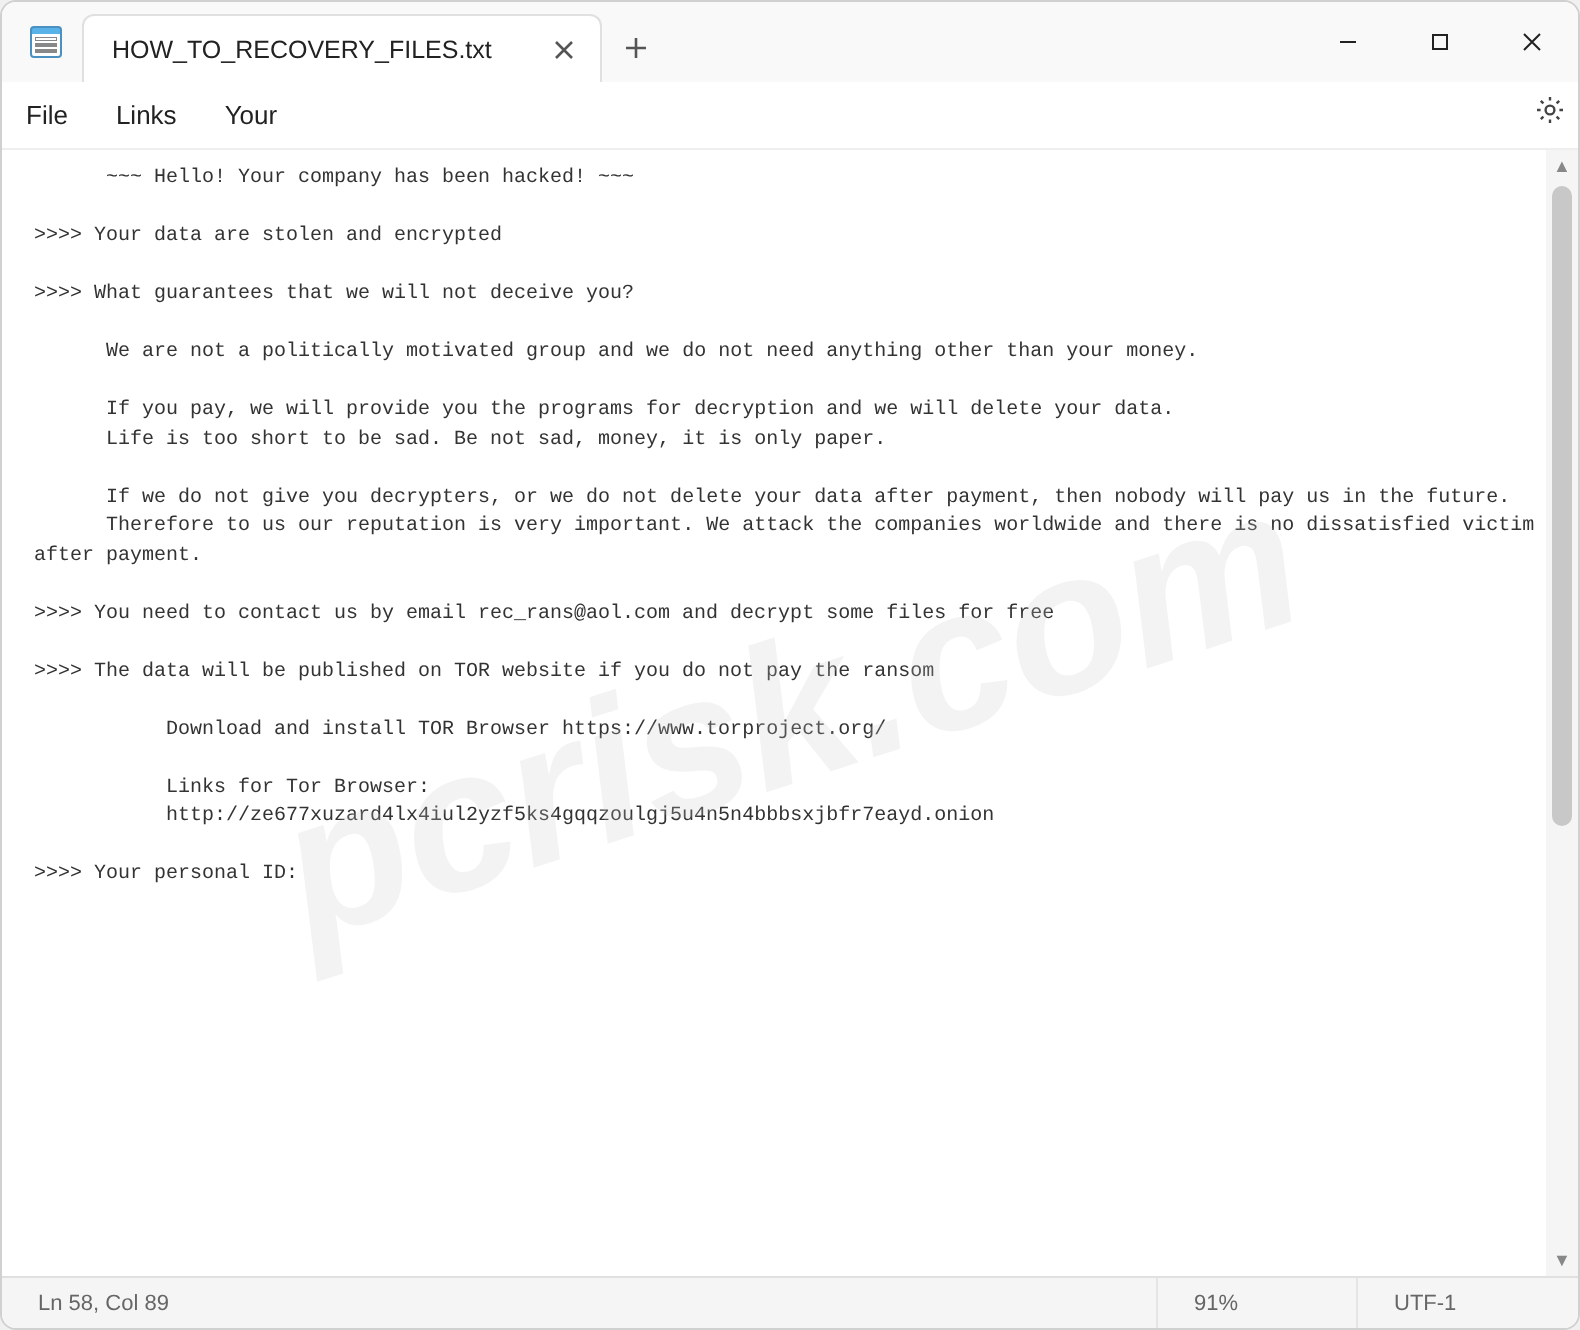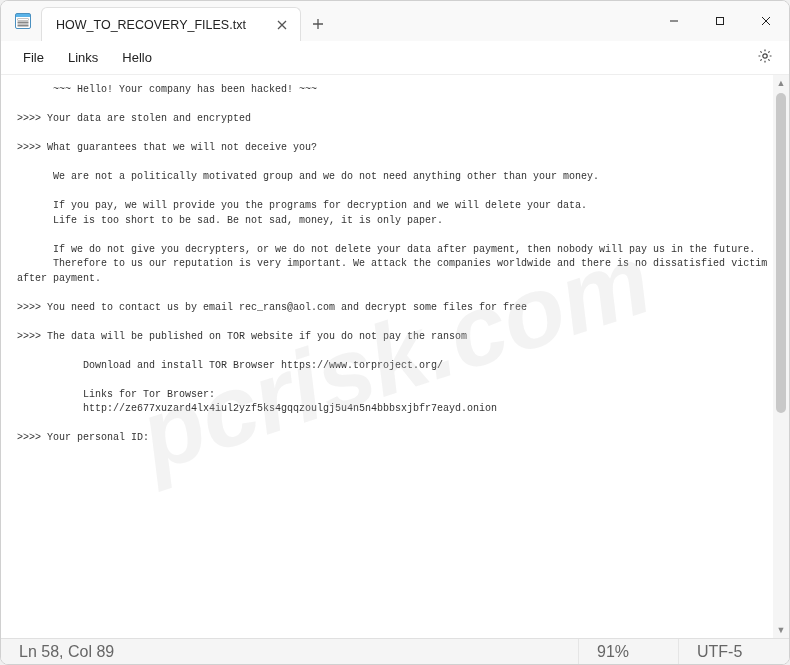--- a/index.html
+++ b/index.html
@@ -76,21 +76,21 @@
 .win-btn {
   width: 46px; height: 40px;
   display: flex; align-items: center; justify-content: center;
   color: #222;
 }
 .menubar {
   height: 34px;
   background: #fff;
   display: flex;
   align-items: center;
-  padding: 0 10px;
+  padding: 0 0;
   border-bottom: 1px solid #eee;
 }
 .menu-item {
   padding: 5px 12px;
   font-size: 13px;
   color: #222;
   border-radius: 4px;
 }
 .menu-spacer { flex: 1; }
 .settings-btn {
@@ -117,21 +117,21 @@
   white-space: pre-wrap;
   word-wrap: break-word;
   overflow-y: auto;
 }
 .statusbar {
   height: 26px;
   background: #f5f5f5;
   border-top: 1px solid #e0e0e0;
   display: flex;
   align-items: center;
-  font-size: 16px;
+  font-size: 11px;
   color: #666;
 }
 .status-cell {
   padding: 0 18px;
   height: 100%;
   display: flex;
   align-items: center;
   border-right: 1px solid #e5e5e5;
 }
 .status-cell:last-child { border-right: none; }
@@ -210,21 +210,21 @@
         <svg width="10" height="10" viewBox="0 0 10 10">
             <path d="M1 1 L9 9 M9 1 L1 9" stroke="#222" stroke-width="1"></path>
           </svg>
       </div>
     </div>
   </div>
 
   <div class="menubar">
     <div class="menu-item">File</div>
     <div class="menu-item">Links</div>
-    <div class="menu-item">Hello</div>
+    <div class="menu-item">Your</div>
     <div class="menu-spacer"></div>
     <div class="settings-btn">
       <span>
         <svg width="16" height="16" viewBox="0 0 16 16" fill="none" stroke="#444" stroke-width="1.2">
           <circle cx="8" cy="8" r="2.2"></circle>
           <path d="M8 1.5v1.8M8 12.7v1.8M14.5 8h-1.8M3.3 8H1.5M12.6 3.4l-1.3 1.3M4.7 11.3l-1.3 1.3M12.6 12.6l-1.3-1.3M4.7 4.7 3.4 3.4"></path>
         </svg>
       </span>
     </div>
   </div>
@@ -258,15 +258,15 @@
       <div class="sb-arrow up">▲</div>
       <div class="scrollbar-thumb"></div>
       <div class="sb-arrow down">▼</div>
     </div>
     <div class="watermark">pcrisk.com</div>
   </div>
 
   <div class="statusbar">
     <div class="status-cell pos">Ln 58, Col 89</div>
     <div class="status-cell" style="min-width:100px">91%</div>
-    <div class="status-cell" style="min-width:110px">UTF-5</div>
+    <div class="status-cell" style="min-width:110px">UTF-1</div>
   </div>
 </div>
 
 </body></html>

